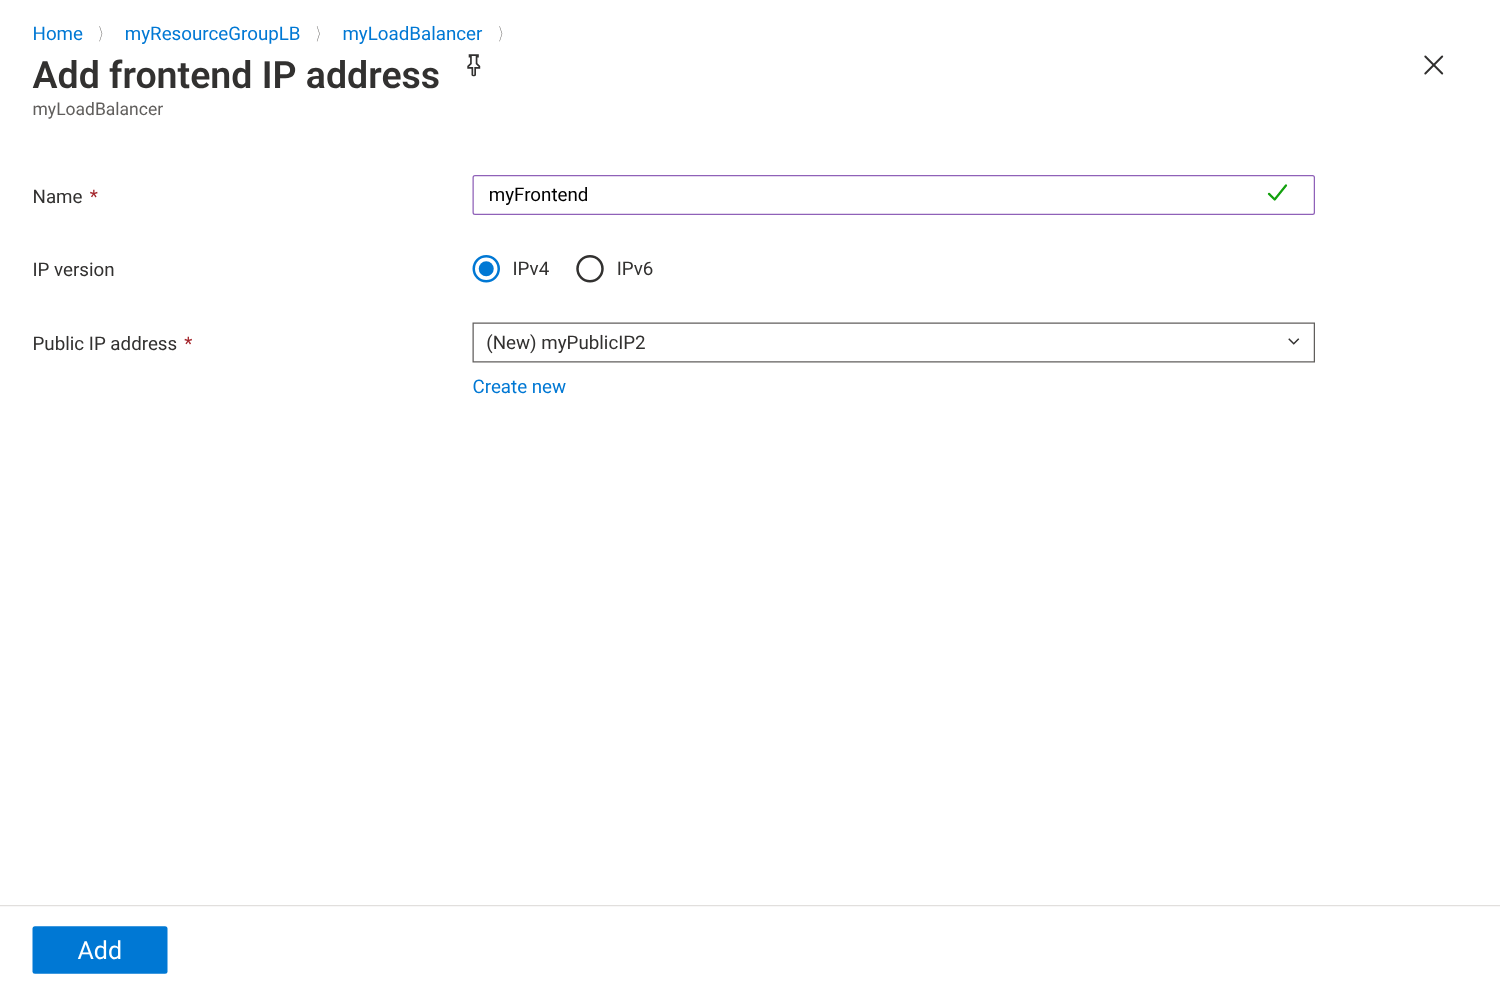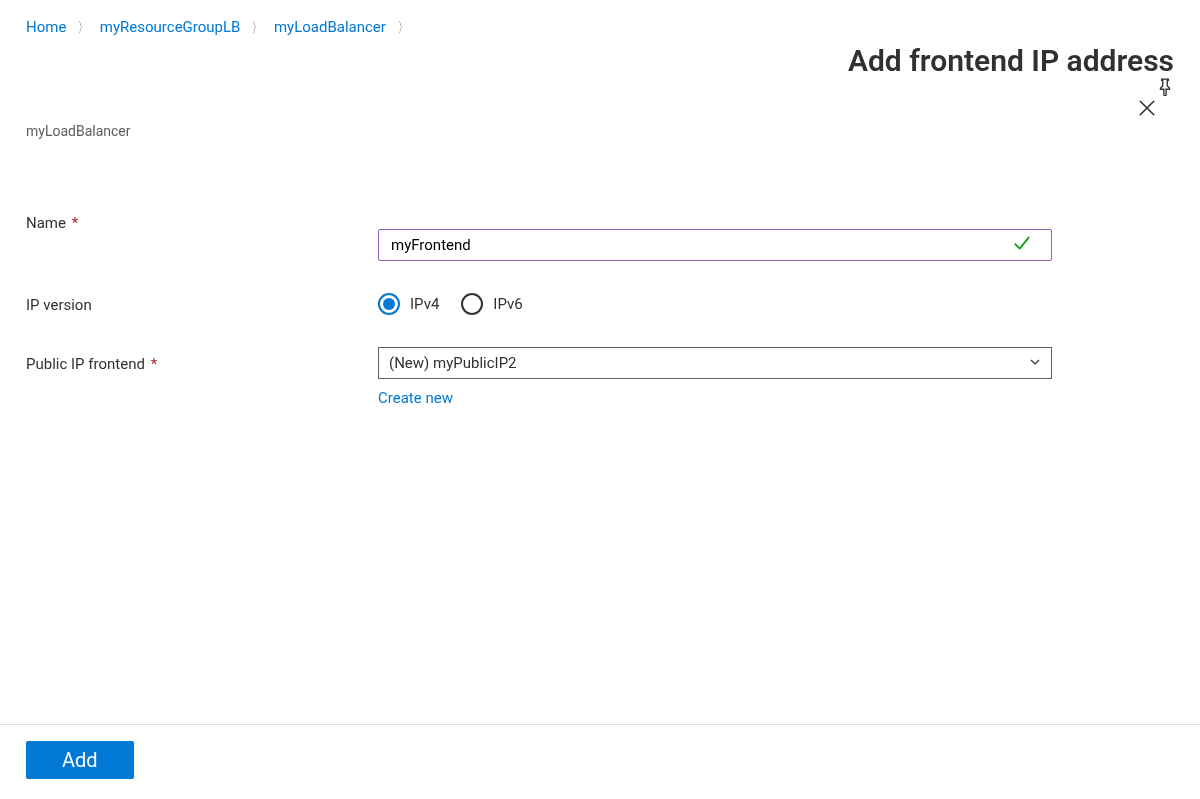--- a/index.html
+++ b/index.html
@@ -26,23 +26,22 @@
     color: #605e5c;
     padding: 0 6px;
     font-size: 14px;
     display: inline-block;
     transform: scaleX(0.7);
   }
 
   
   .header-row {
     display: flex;
-    align-items: flex-end;
+    align-items: flex-start;
     padding: 6px 26px 0 26px;
-    flex-direction: column;
   }
   .page-title {
     font-size: 30px;
     font-weight: 600;
     margin: 0;
     display: inline-block;
     vertical-align: middle;
   }
   .pin-icon {
     margin-left: 18px;
@@ -83,21 +82,20 @@
   .form-control { flex: 1; max-width: 674px; }
 
   
   .text-input-wrap {
     display: flex;
     align-items: center;
     border: 1px solid #8f61b8;
     border-radius: 2px;
     height: 32px;
     padding: 0 20px 0 10px;
-    margin-top: 46px;
   }
   .text-input {
     flex: 1;
     border: none;
     outline: none;
     font-size: 15px;
     font-family: inherit;
     background: transparent;
   }
   .check-icon { color: #13a10e; font-size: 18px; }
@@ -218,21 +216,21 @@
       <div class="radio">
         <span class="radio-circle unselected"></span>
         <span class="radio-label">IPv6</span>
       </div>
     </div>
   </div>
 
 
   <div class="form-row select-row">
     <div class="form-label">
-      <span>Public IP frontend</span> <span class="required">*</span>
+      <span>Public IP address</span> <span class="required">*</span>
     </div>
     <div class="form-control">
       <div class="select-wrap">
         <span class="select-text">(New) myPublicIP2</span>
         <span class="chevron-down">
           <svg width="12" height="12" viewBox="0 0 12 12" fill="none" stroke="currentColor" stroke-width="1.2">
             <polyline points="2,4 6,8 10,4"></polyline>
           </svg>
         </span>
       </div>

